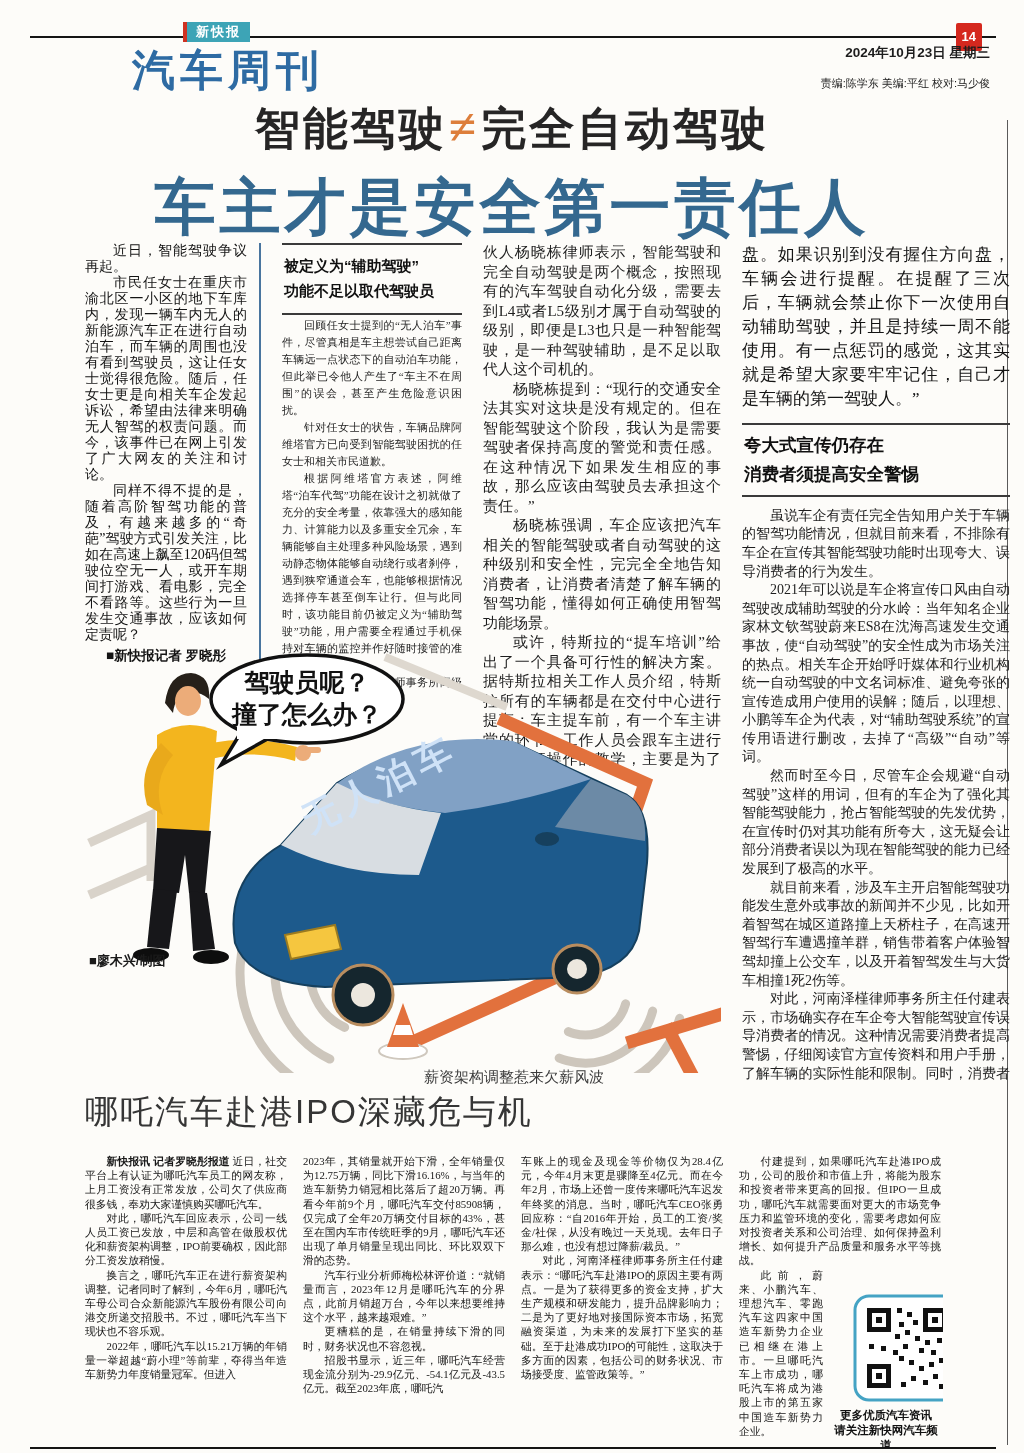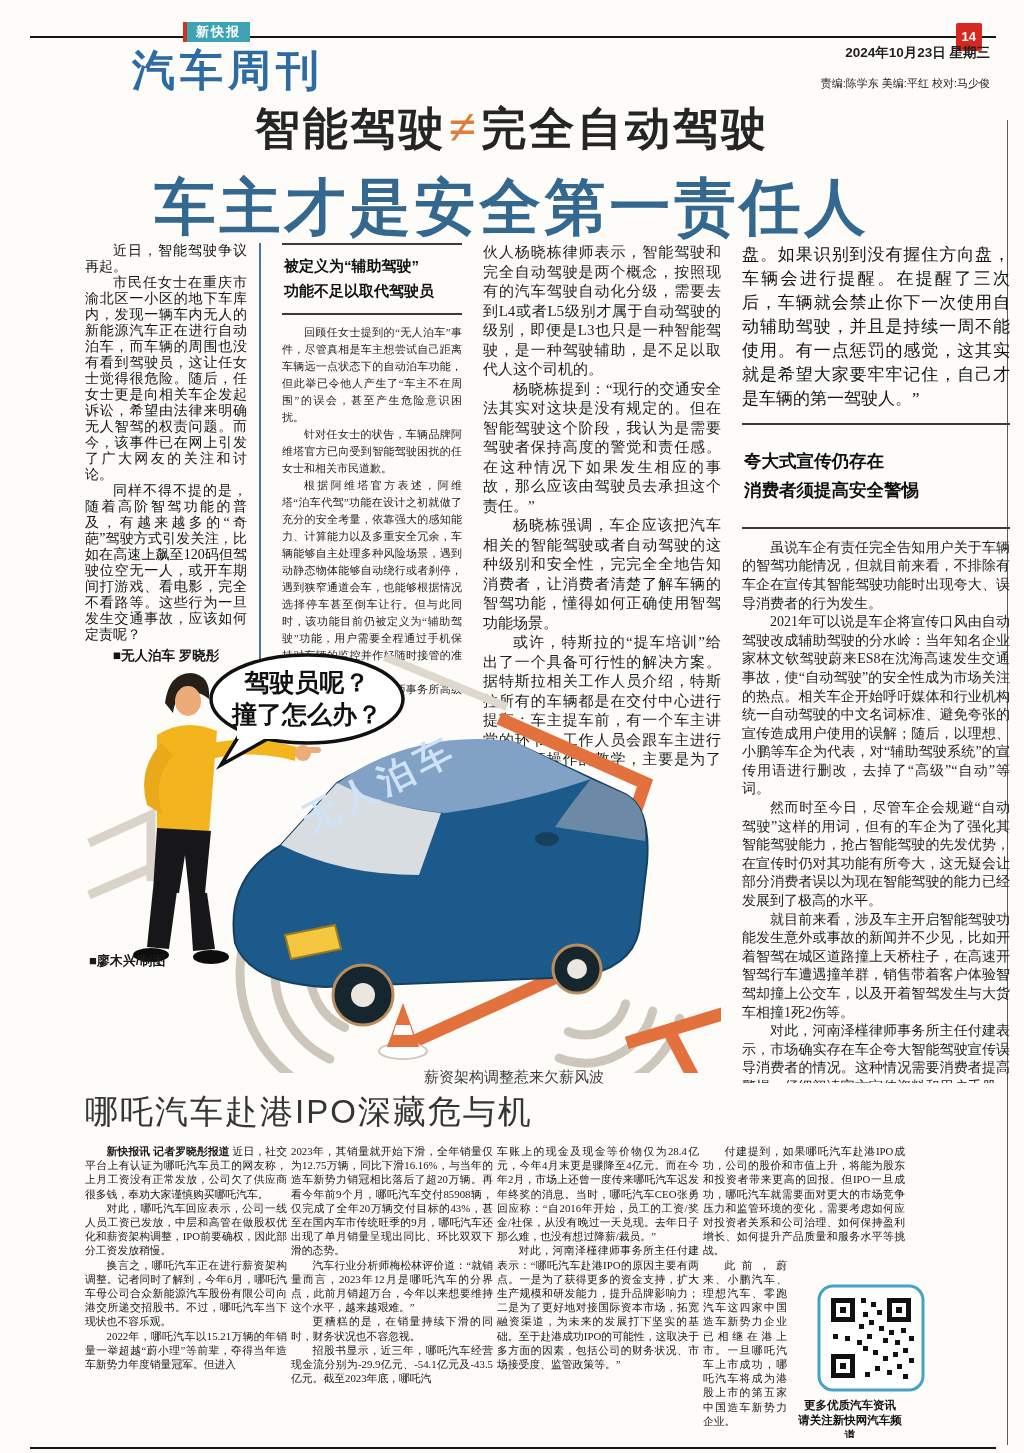--- a/index.html
+++ b/index.html
@@ -47,38 +47,38 @@
   .a1c1{
     grid-area:1/1/2/2;align-self:start;box-sizing:border-box;
     border-right:2px solid #49759f;padding-right:12px;
     font-size:14px;line-height:16px;color:#141414;
   }
   .byline{font-weight:bold;text-indent:0;text-align:center;margin-top:5px;font-size:13.5px;font-family:"Liberation Sans",sans-serif;}
   .a1c2{grid-area:1/2/2/3;font-size:11px;line-height:17px;overflow:hidden;}
   .a1c3{grid-area:1/3/2/4;font-size:15px;line-height:19.5px;overflow:hidden;}
   .subhead{
     border-top:2px solid #3a3a3a;border-bottom:2px solid #3a3a3a;
-    padding:9px 2px;margin-bottom:9px;font-family:"Liberation Sans",sans-serif;
+    padding:9px 2px;margin-bottom:2px;font-family:"Liberation Sans",sans-serif;
   }
   .subhead .l{display:block;font-size:15px;line-height:1.65;font-weight:bold;color:#101010;}
   .a1rail{grid-area:1/4/3/5;height:840px;overflow:hidden;}
   .quote-end{font-size:17px;line-height:24px;color:#141414;}
-  .a1rail .subhead{margin:12px 0 10px;padding:22px 2px;}
+  .a1rail .subhead{margin:12px 0 10px;padding:6px 2px;}
   .a1rail .subhead .l{font-size:17.5px;}
   .rail-body p{font-size:14px;line-height:18.6px;}
   .a1illu{grid-area:2/1/3/4;margin-top:-128px;position:relative;z-index:0;}
 
   
   .article2{position:absolute;left:85px;top:1068px;width:858px;font-family:"Liberation Serif",serif;}
   .kicker{text-align:center;font-size:15px;color:#3b3b3b;font-family:"Liberation Sans",sans-serif;}
   .hl3{
     text-align:left;font-size:33px;font-weight:400;color:#353535;
     font-family:"Liberation Sans",sans-serif;letter-spacing:2px;margin-top:3px;
   }
-  .a2cols{display:flex;column-gap:4px;margin-top:9px;height:294px;overflow:hidden;}
+  .a2cols{display:flex;column-gap:16px;margin-top:19px;height:294px;overflow:hidden;}
   .a2col{width:202px;font-size:10.8px;line-height:14.2px;color:#161616;}
   .leadin{font-weight:bold;font-family:"Liberation Sans",sans-serif;}
   .qrbox{float:right;width:110px;margin:26px 0 2px 8px;text-align:center;}
   .qrcap{font:bold 11.5px/15px "Liberation Sans",sans-serif;color:#111;margin-top:3px;text-indent:0;text-align:center;}
 </style>
 </head>
 <body>
 
 <div class="rule-top"></div>
 <div class="rule-bottom"></div>
@@ -96,21 +96,21 @@
   <div class="hl1"><span>智能驾驶</span><span class="neq">≠</span><span>完全自动驾驶</span></div>
   <div class="hl2">车主才是安全第一责任人</div>
 </div>
 
 <div class="article1">
 
   <div class="a1c1">
     <p>近日，智能驾驶争议再起。</p>
     <p>市民任女士在重庆市渝北区一小区的地下车库内，发现一辆车内无人的新能源汽车正在进行自动泊车，而车辆的周围也没有看到驾驶员，这让任女士觉得很危险。随后，任女士更是向相关车企发起诉讼，希望由法律来明确无人智驾的权责问题。而今，该事件已在网上引发了广大网友的关注和讨论。</p>
     <p>同样不得不提的是，随着高阶智驾功能的普及，有越来越多的“奇葩”驾驶方式引发关注，比如在高速上飙至120码但驾驶位空无一人，或开车期间打游戏、看电影，完全不看路等。这些行为一旦发生交通事故，应该如何定责呢？</p>
-    <p class="byline">■无人泊车 罗晓彤</p>
+    <p class="byline">■新快报记者 罗晓彤</p>
   </div>
 
   <div class="a1c2">
     <div class="subhead">
       <span class="l">被定义为“辅助驾驶”</span>
       <span class="l">功能不足以取代驾驶员</span>
     </div>
     <p>回顾任女士提到的“无人泊车”事件，尽管真相是车主想尝试自己距离车辆远一点状态下的自动泊车功能，但此举已令他人产生了“车主不在周围”的误会，甚至产生危险意识困扰。</p>
     <p>针对任女士的状告，车辆品牌阿维塔官方已向受到智能驾驶困扰的任女士和相关市民道歉。</p>
     <p>根据阿维塔官方表述，阿维塔“泊车代驾”功能在设计之初就做了充分的安全考量，依靠强大的感知能力、计算能力以及多重安全冗余，车辆能够自主处理多种风险场景，遇到动静态物体能够自动绕行或者刹停，遇到狭窄通道会车，也能够根据情况选择停车甚至倒车让行。但与此同时，该功能目前仍被定义为“辅助驾驶”功能，用户需要全程通过手机保持对车辆的监控并作好随时接管的准备。</p>

